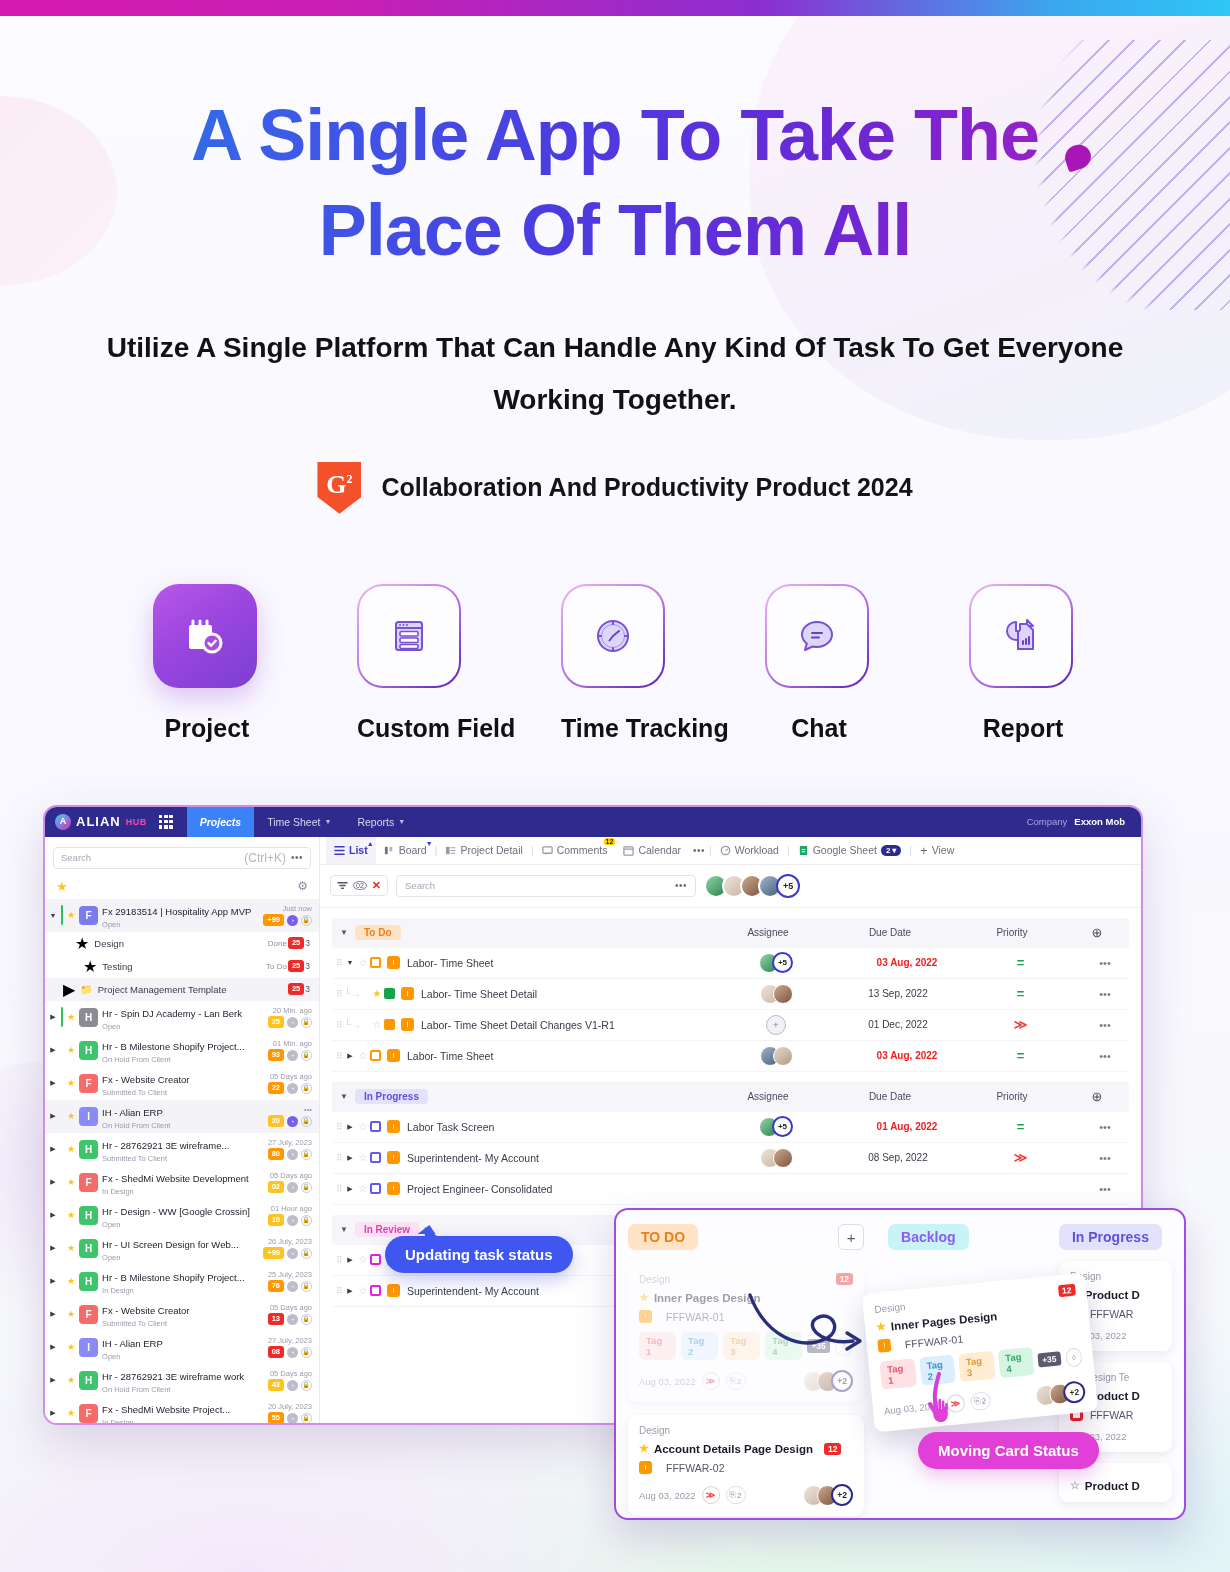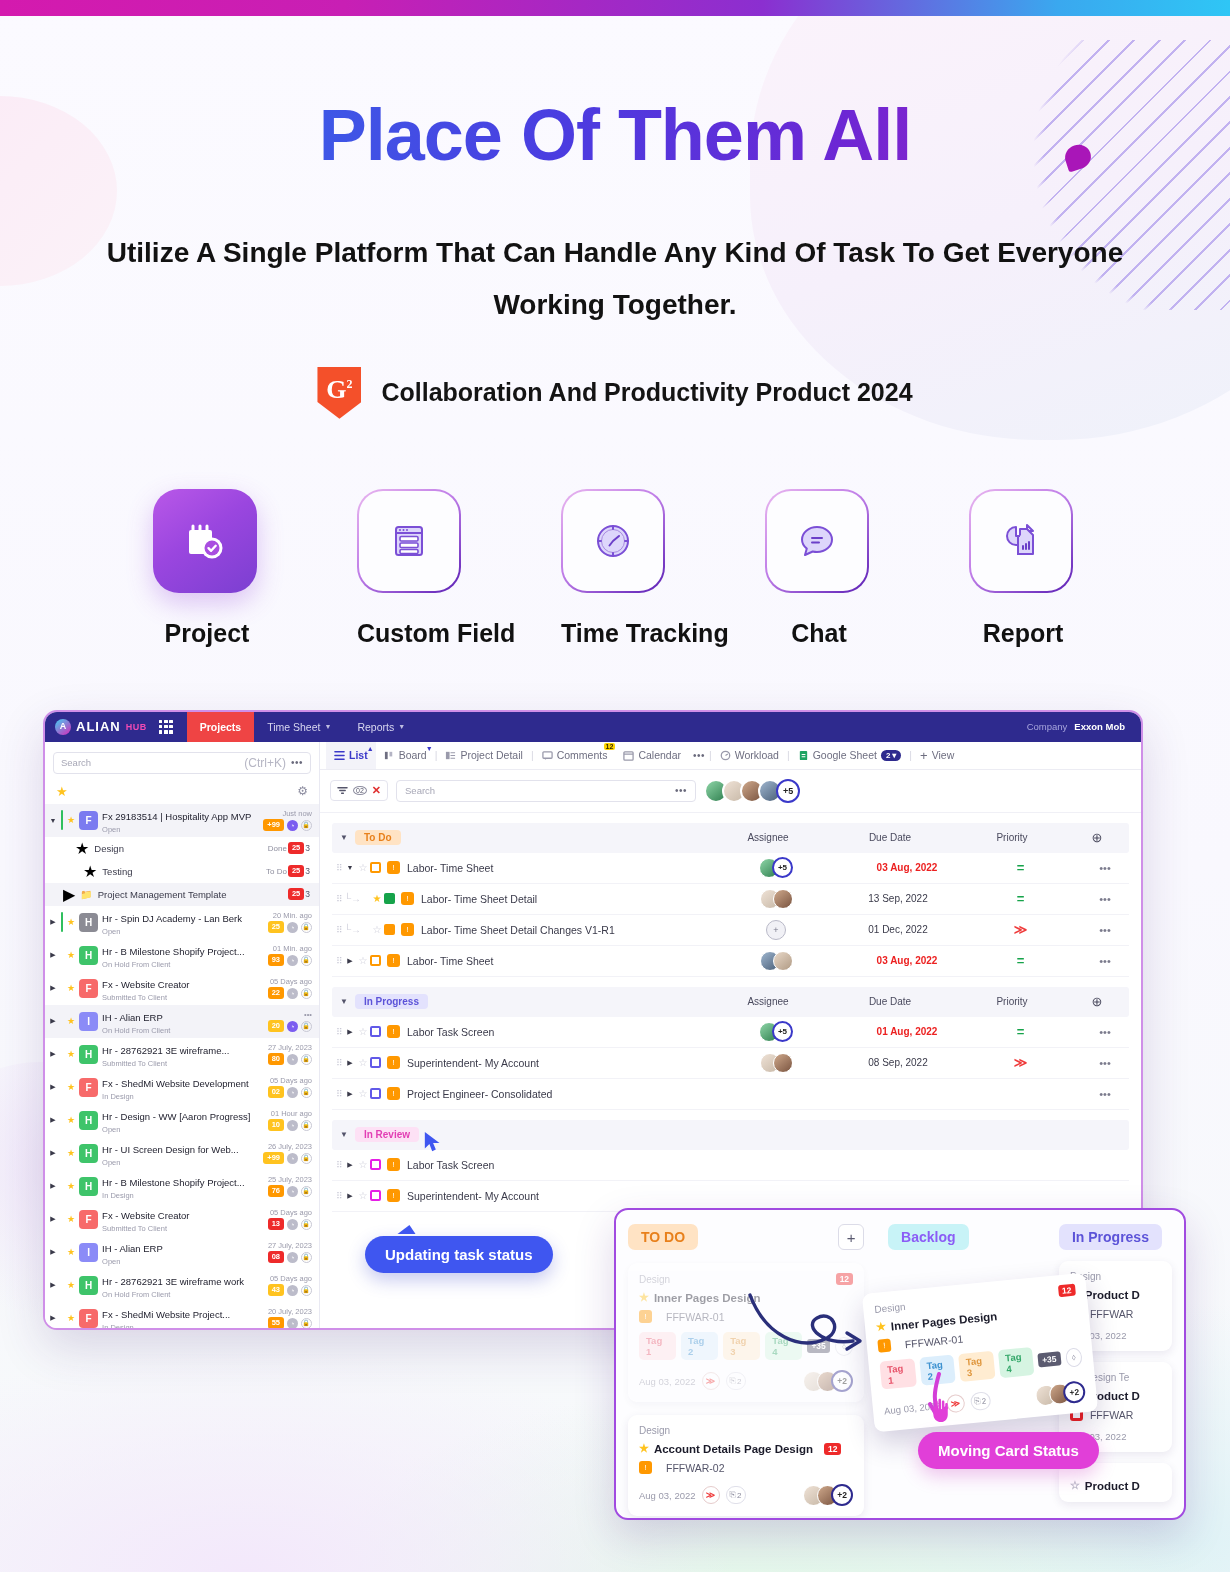--- a/index.html
+++ b/index.html
@@ -133,21 +133,21 @@
   .grid-icon{
     margin-left:12px; width:14px; height:14px;
     display:grid; grid-template-columns:repeat(3,1fr); grid-template-rows:repeat(3,1fr); gap:1.5px;
   }
   .grid-icon i{ background:#fff; border-radius:.5px; }
   .navitems{ display:flex; align-items:stretch; height:100%; margin-left:14px; }
   .navitem{
     display:flex; align-items:center; gap:4px; padding:0 13px;
     color:#d8d7f0; font-size:10.5px;
   }
-  .navitem.active{ background:#ef4444; color:#fff; font-weight:bold; }
+  .navitem.active{ background:#3b82f6; color:#fff; font-weight:bold;font-style:italic; }
   .caret{ font-size:7px; opacity:.85; }
   .navright{ margin-left:auto; display:flex; align-items:center; gap:7px; padding-right:6px; }
   .nav-company{ color:#a7a5dd; font-size:9.5px; }
   .nav-cval{ color:#fff; font-size:9.5px; font-weight:bold; }
 
   .appbody{ display:flex; height:calc(100% - 30px); }
 
   
   .sidebar{ width:275px; border-right:1px solid #e9e9f2; background:#fff; }
   .sb-search{
@@ -280,21 +280,21 @@
     display:flex;align-items:center;justify-content:center;font-size:8px;font-weight:bold;color:#222;margin-left:-7px;
   }
   .mini-add{
     width:20px;height:20px;border-radius:50%;border:1.5px solid #b9b9c8;background:#f1f1f6;
     display:flex;align-items:center;justify-content:center;font-size:9px;color:#7a7a8c;
   }
   .childline{ width:26px; color:#d0d0dc; font-size:10px; }
 
   
   .tooltip{
-    position:absolute; left:365px; top:1236px; z-index:30;
+    position:absolute; left:385px; top:1236px; z-index:30;
     background:#3f56f0; color:#fff; border-radius:20px;
     padding:10px 20px; font-size:15px; font-weight:bold;
     box-shadow:0 7px 18px rgba(50,60,200,.28);
   }
   .tooltip:before{
     content:""; position:absolute; left:34px; top:-11px;
     border:9px solid transparent; border-bottom-color:#3f56f0; border-top:0;
     transform:skewX(-18deg);
   }
 
@@ -378,20 +378,21 @@
 <div class="blob-tr"></div>
 <div class="stripes-tr"></div>
 <div class="dot-magenta"></div>
 <div class="blob-tl"></div>
 <div class="blob-bl"></div>
 
 <div class="page">
 
   <div class="hero">
     <div class="headline">
+      <div>A Single App To Take The</div>
       <div>Place Of Them All</div>
     </div>
     <div class="subhead">Utilize A Single Platform That Can Handle Any Kind Of Task To Get Everyone Working Together.</div>
 
     <div class="g2row">
       <div class="g2badge">
         <span class="g2text"><span>G</span><span class="g2sup">2</span></span>
       </div>
       <div class="g2label">Collaboration And Productivity Product 2024</div>
     </div>
@@ -647,21 +648,21 @@
                     <span class="mini clock">◔</span>
                     <span class="mini lock">🔒</span>
                   </div>
                 </span>
               </div>
               <div class="prow">
                 <span class="arrow">▶</span>
                 <span class="bar none"></span>
                 <span class="st">★</span>
                 <span class="av avc">H</span>
-                <span class="ptext"><span class="ptitle">Hr - Design - WW [Aaron Progress]</span><div class="psub">Open</div></span>
+                <span class="ptext"><span class="ptitle">Hr - Design - WW [Google Crossin]</span><div class="psub">Open</div></span>
                 <span class="pright">
                   <div class="ptime">01 Hour ago</div>
                   <div class="pmeta">
                     <span class="badge" style="background:#ffc31f">10</span>
                     <span class="mini clock">◔</span>
                     <span class="mini lock">🔒</span>
                   </div>
                 </span>
               </div>
               <div class="prow">

